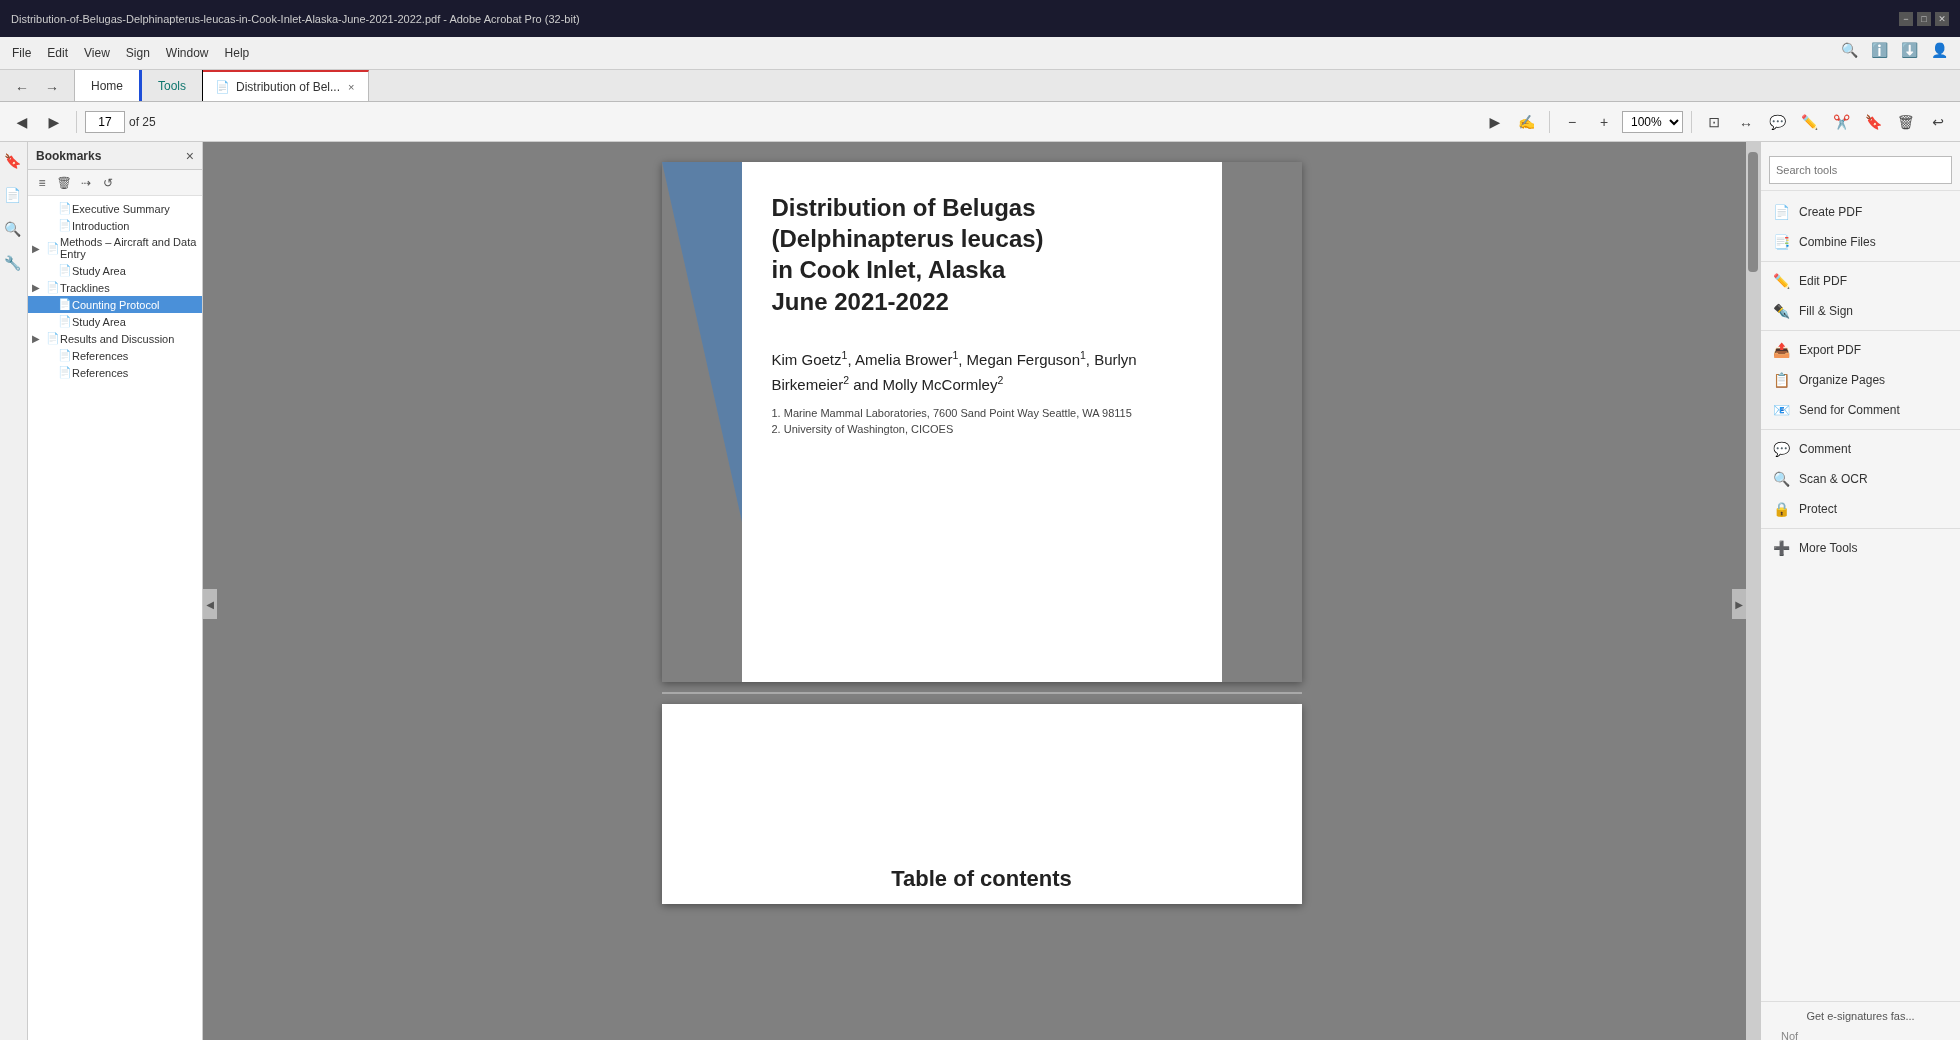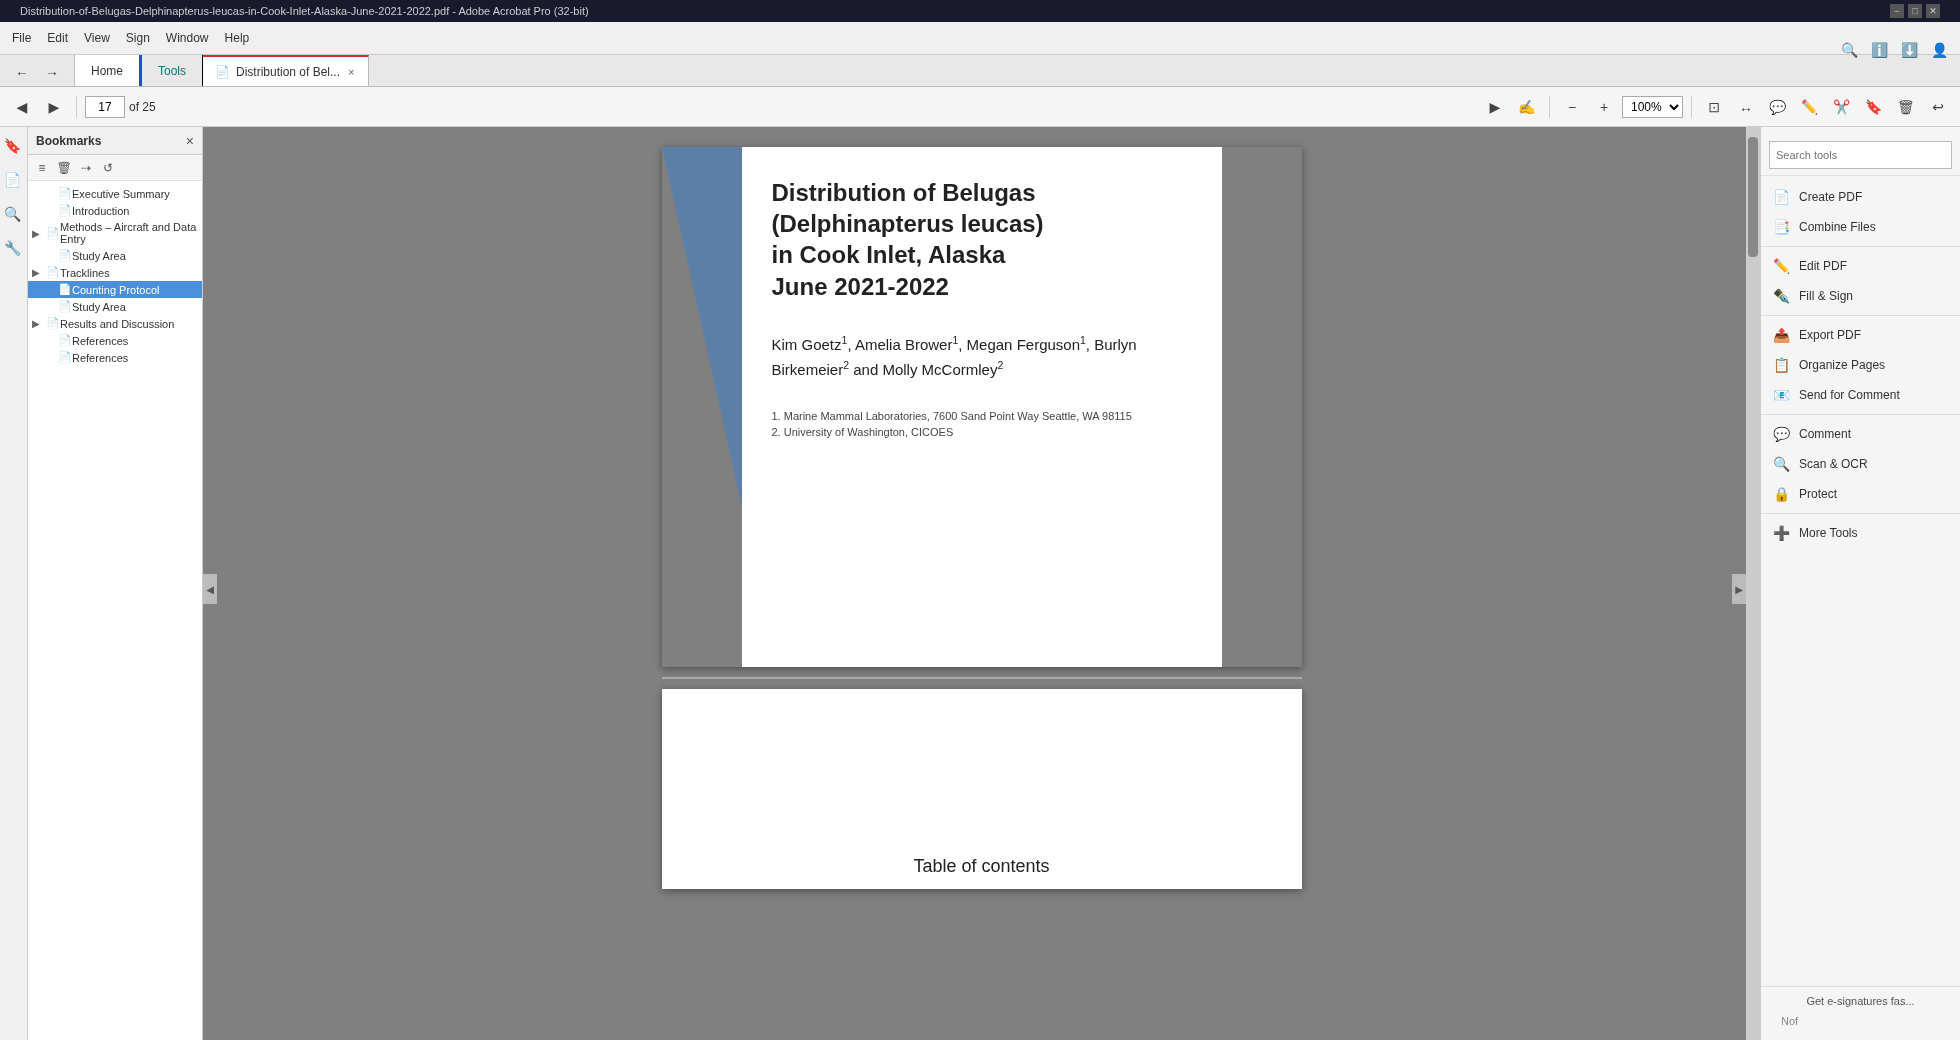--- a/index.html
+++ b/index.html
@@ -1,25 +1,25 @@
 <!DOCTYPE html>
 <html><head>
   <meta charset="utf-8">
   <style>
     * { margin: 0; padding: 0; box-sizing: border-box; }
     body { font-family: Arial, sans-serif; font-size: 12px; background: #f0f0f0; width: 1960px; height: 1040px; overflow: hidden; }
 
     
     .title-bar {
-      height: 22px;
+      height: 37px;
       background: #1a1a2e;
       color: #ccc;
       display: flex;
       align-items: center;
-      padding: 0 20px;
+      padding: 0 11px;
       font-size: 11px;
     }
     .title-bar-text { flex: 1; }
     .title-bar-controls { display: flex; gap: 4px; }
     .title-bar-btn {
       width: 14px; height: 14px;
       background: #555;
       border: none;
       color: #ccc;
       font-size: 9px;
@@ -313,35 +313,35 @@
       font-size: 24px;
       font-weight: bold;
       color: #222;
       line-height: 1.3;
       margin-bottom: 30px;
     }
     .doc-authors {
       font-size: 15px;
       color: #222;
       line-height: 1.6;
-      margin-bottom: 26px;
+      margin-bottom: 8px;
     }
     .doc-affiliations {
       font-size: 11px;
       color: #444;
       line-height: 1.5;
     }
     .page-right-margin {
       width: 80px;
       background: #808080;
       flex-shrink: 0;
     }
     .page2-content {
-      font-size: 18px;
-      font-weight: normal;
+      font-size: 22px;
+      font-weight: bold;
       color: #222;
     }
 
     
     .pdf-scrollbar {
       width: 14px;
       background: #ccc;
       position: absolute;
       right: 0;
       top: 0;

